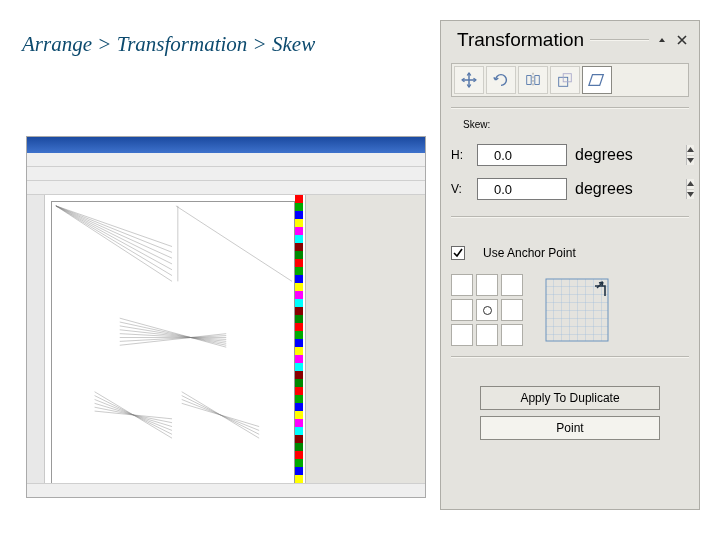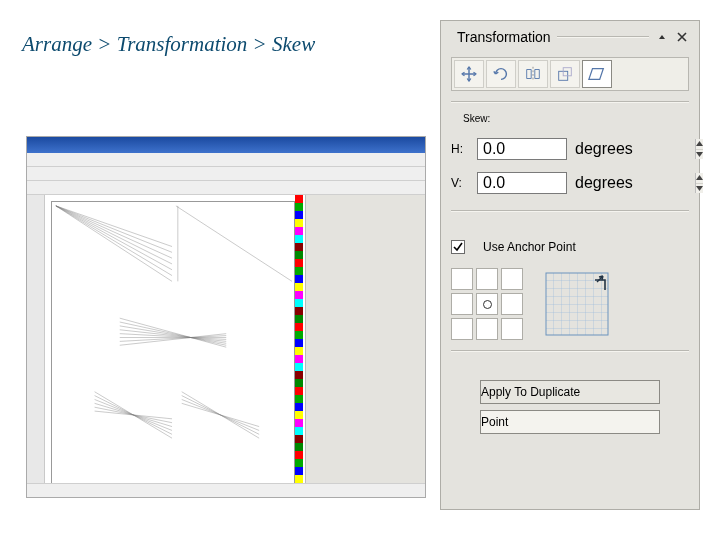--- a/index.html
+++ b/index.html
@@ -95,21 +95,21 @@
     border: 1px solid #aeada7;
     padding: 8px 10px;
     display: flex; flex-direction: column;
   }
   .docker .header {
     display: flex; align-items: center;
     gap: 6px;
     margin-bottom: 6px;
   }
   .docker .header .title {
-    font-size: 14px;
+    font-size: 19px;
     font-weight: 400;
   }
   .hline {
     flex: 1;
     height: 0;
     border-top: 1px solid #b8b7b1;
     border-bottom: 1px solid #f5f4ef;
   }
   .header-btn {
     width: 14px; height: 14px;
@@ -148,22 +148,22 @@
   .row .lab { width: 18px; }
   .numfield {
     display: flex;
     width: 90px; height: 22px;
     background: #fff;
     border: 1px solid #7a7a7a;
   }
   .numfield input {
     flex: 1;
     border: none; outline: none;
-    padding: 0 5px;
-    font-size: 16px;
+    padding: 0 16px;
+    font-size: 13px;
     background: transparent;
   }
   .numfield .spinners {
     width: 14px;
     display: flex; flex-direction: column;
     border-left: 1px solid #bdbdbd;
   }
   .numfield .spin {
     flex: 1;
     display: flex; align-items: center; justify-content: center;
@@ -202,21 +202,21 @@
     border: 1px solid #333;
     background: #fff;
   }
   .anchor-preview { width: 64px; height: 64px; }
 
   .btn {
     display: block;
     width: 180px;
     margin: 6px auto;
     padding: 4px 0;
-    text-align: left;
+    text-align: center;
     background: #e8e7e1;
     border: 1px solid #8b8a84;
   }
   .btn.primary { background: #f4f3ee; font-weight: 400; }
   .bottom { margin-top: 16px; }
 </style>
 </head>
 <body>
 
 <div class="breadcrumb">Arrange &gt; Transformation &gt; Skew</div>

